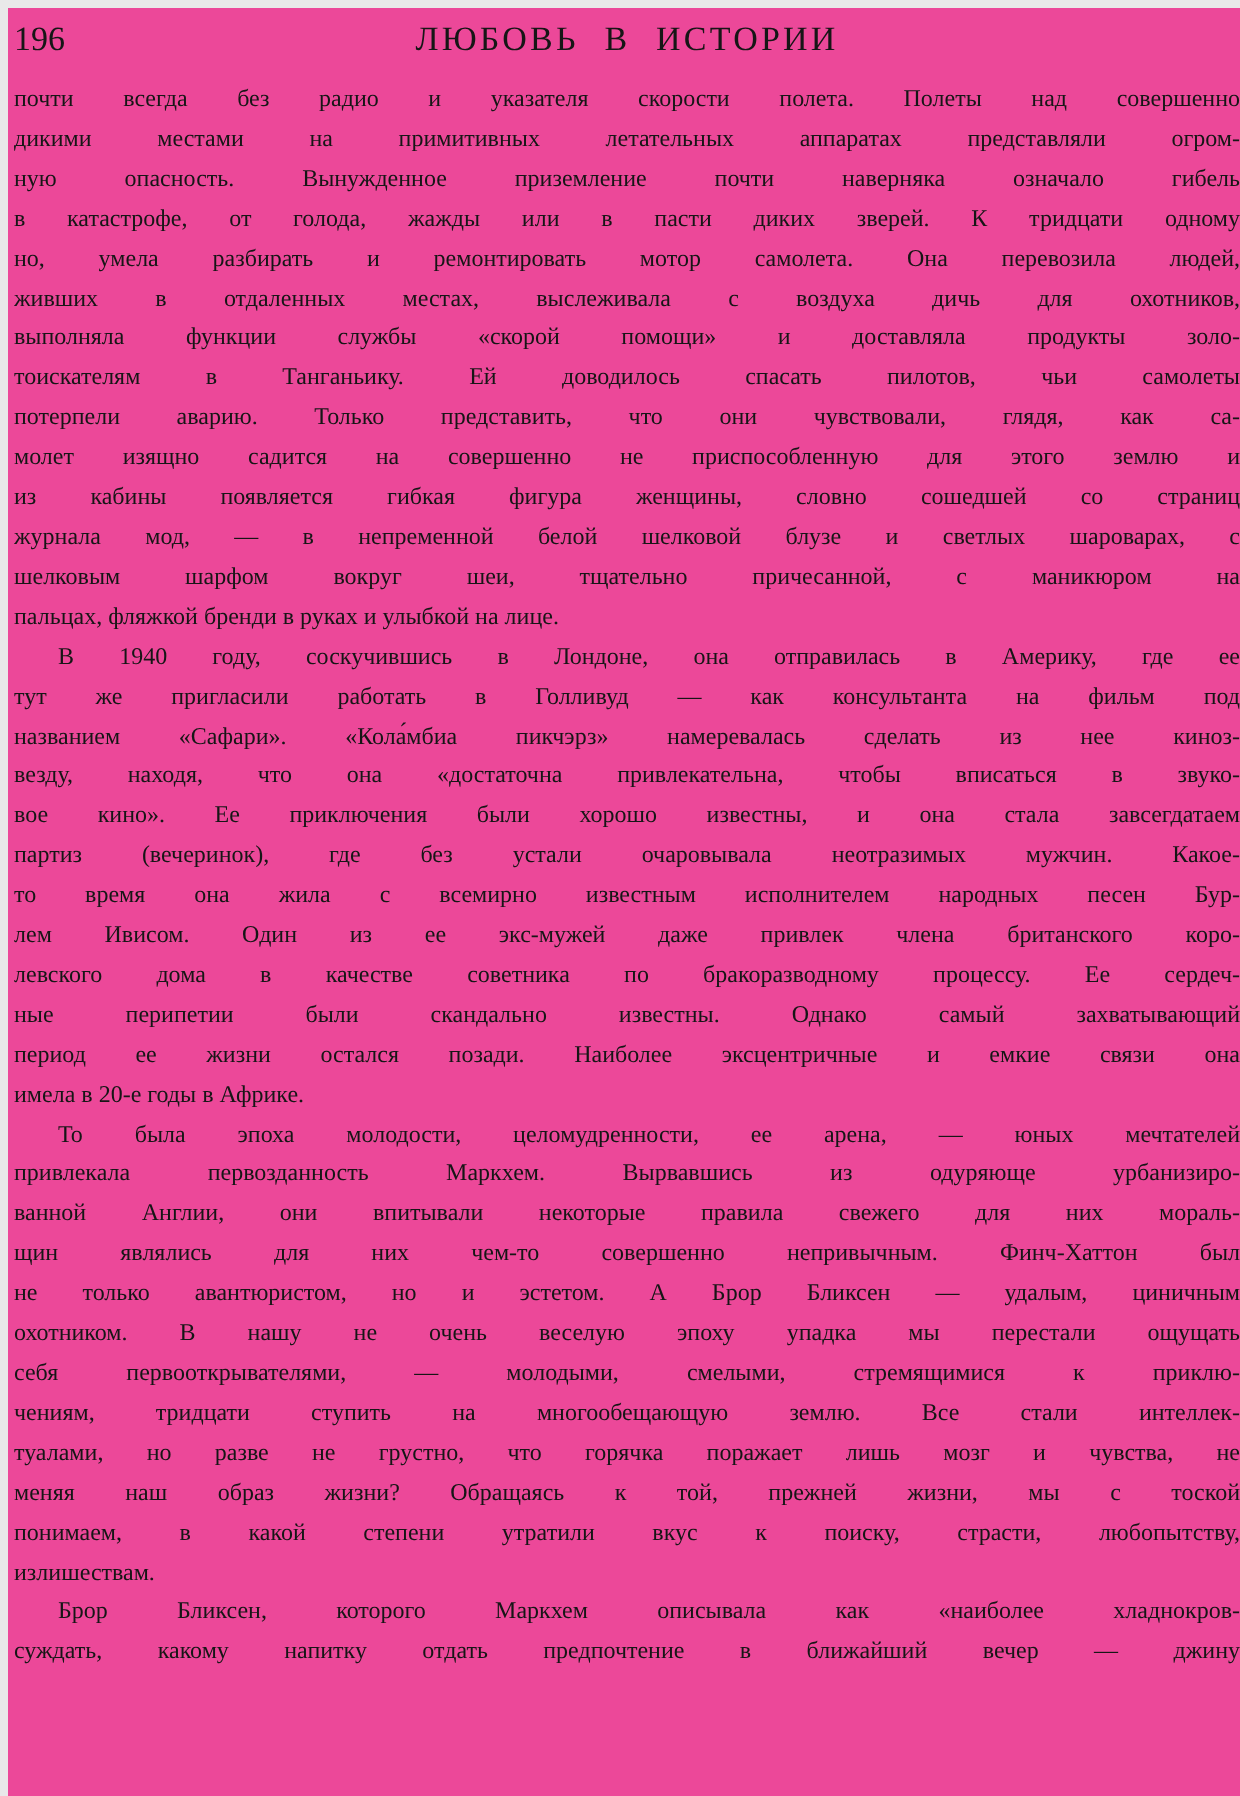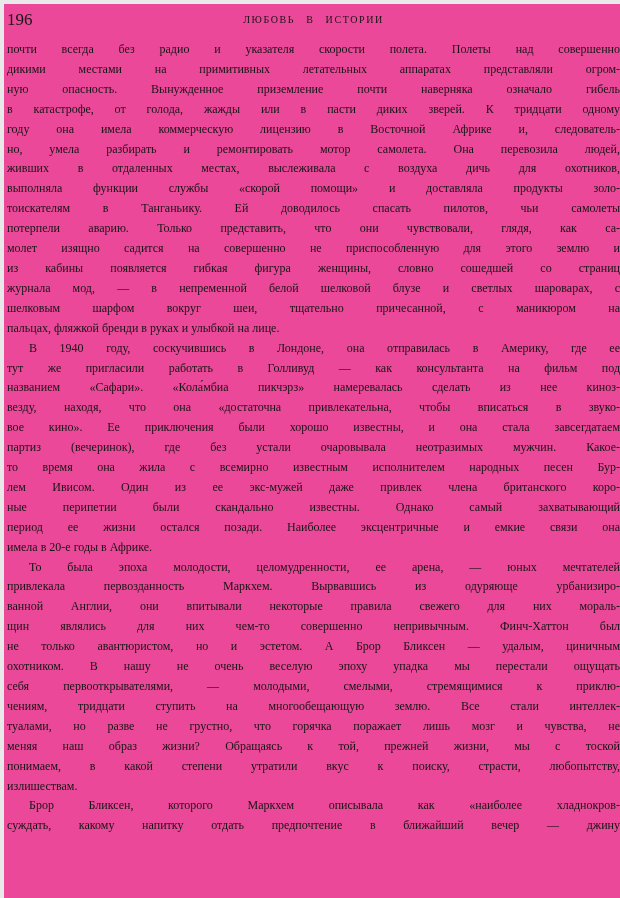--- a/index.html
+++ b/index.html
@@ -27,21 +27,21 @@
   }
   .page-number {
     position: absolute;
     left: 0;
     top: 1px;
     font-size: 17px;
     line-height: 20px;
   }
   .running-title {
     text-align: center;
-    font-size: 10px;
+    font-size: 17px;
     line-height: 22px;
     letter-spacing: 1.6px;
     word-spacing: 7px;
     white-space: nowrap;
   }
   .page-body {
     position: absolute;
     top: 36px;
     left: 3px;
     right: 4px;
@@ -75,41 +75,41 @@
   <div class="page-header">
     <span class="page-number">196</span>
     <div class="running-title">ЛЮБОВЬ В ИСТОРИИ</div>
   </div>
   <div class="page-body">
       <div class="para">
         <div class="bline">почти всегда без радио и указателя скорости полета. Полеты над совершенно</div>
         <div class="bline">дикими местами на примитивных летательных аппаратах представляли огром-</div>
         <div class="bline">ную опасность. Вынужденное приземление почти наверняка означало гибель</div>
         <div class="bline">в катастрофе, от голода, жажды или в пасти диких зверей. К тридцати одному</div>
-        <div class="bline">году она имела коммерческую лицензию в Восточной Африке и, следователь-</div>
         <div class="bline">но, умела разбирать и ремонтировать мотор самолета. Она перевозила людей,</div>
         <div class="bline">живших в отдаленных местах, выслеживала с воздуха дичь для охотников,</div>
         <div class="bline">выполняла функции службы «скорой помощи» и доставляла продукты золо-</div>
         <div class="bline">тоискателям в Танганьику. Ей доводилось спасать пилотов, чьи самолеты</div>
         <div class="bline">потерпели аварию. Только представить, что они чувствовали, глядя, как са-</div>
         <div class="bline">молет изящно садится на совершенно не приспособленную для этого землю и</div>
         <div class="bline">из кабины появляется гибкая фигура женщины, словно сошедшей со страниц</div>
         <div class="bline">журнала мод, — в непременной белой шелковой блузе и светлых шароварах, с</div>
         <div class="bline">шелковым шарфом вокруг шеи, тщательно причесанной, с маникюром на</div>
         <div class="bline end">пальцах, фляжкой бренди в руках и улыбкой на лице.</div>
       </div>
       <div class="para">
         <div class="bline indent">В 1940 году, соскучившись в Лондоне, она отправилась в Америку, где ее</div>
         <div class="bline">тут же пригласили работать в Голливуд — как консультанта на фильм под</div>
         <div class="bline">названием «Сафари». «Кола́мбиа пикчэрз» намеревалась сделать из нее киноз-</div>
         <div class="bline">везду, находя, что она «достаточна привлекательна, чтобы вписаться в звуко-</div>
         <div class="bline">вое кино». Ее приключения были хорошо известны, и она стала завсегдатаем</div>
         <div class="bline">партиз (вечеринок), где без устали очаровывала неотразимых мужчин. Какое-</div>
         <div class="bline">то время она жила с всемирно известным исполнителем народных песен Бур-</div>
         <div class="bline">лем Ивисом. Один из ее экс-мужей даже привлек члена британского коро-</div>
+        <div class="bline">левского дома в качестве советника по бракоразводному процессу. Ее сердеч-</div>
         <div class="bline">ные перипетии были скандально известны. Однако самый захватывающий</div>
         <div class="bline">период ее жизни остался позади. Наиболее эксцентричные и емкие связи она</div>
         <div class="bline end">имела в 20-е годы в Африке.</div>
       </div>
       <div class="para">
         <div class="bline indent">То была эпоха молодости, целомудренности, ее арена, — юных мечтателей</div>
         <div class="bline">привлекала первозданность Маркхем. Вырвавшись из одуряюще урбанизиро-</div>
         <div class="bline">ванной Англии, они впитывали некоторые правила свежего для них мораль-</div>
         <div class="bline">щин являлись для них чем-то совершенно непривычным. Финч-Хаттон был</div>
         <div class="bline">не только авантюристом, но и эстетом. А Брор Бликсен — удалым, циничным</div>

